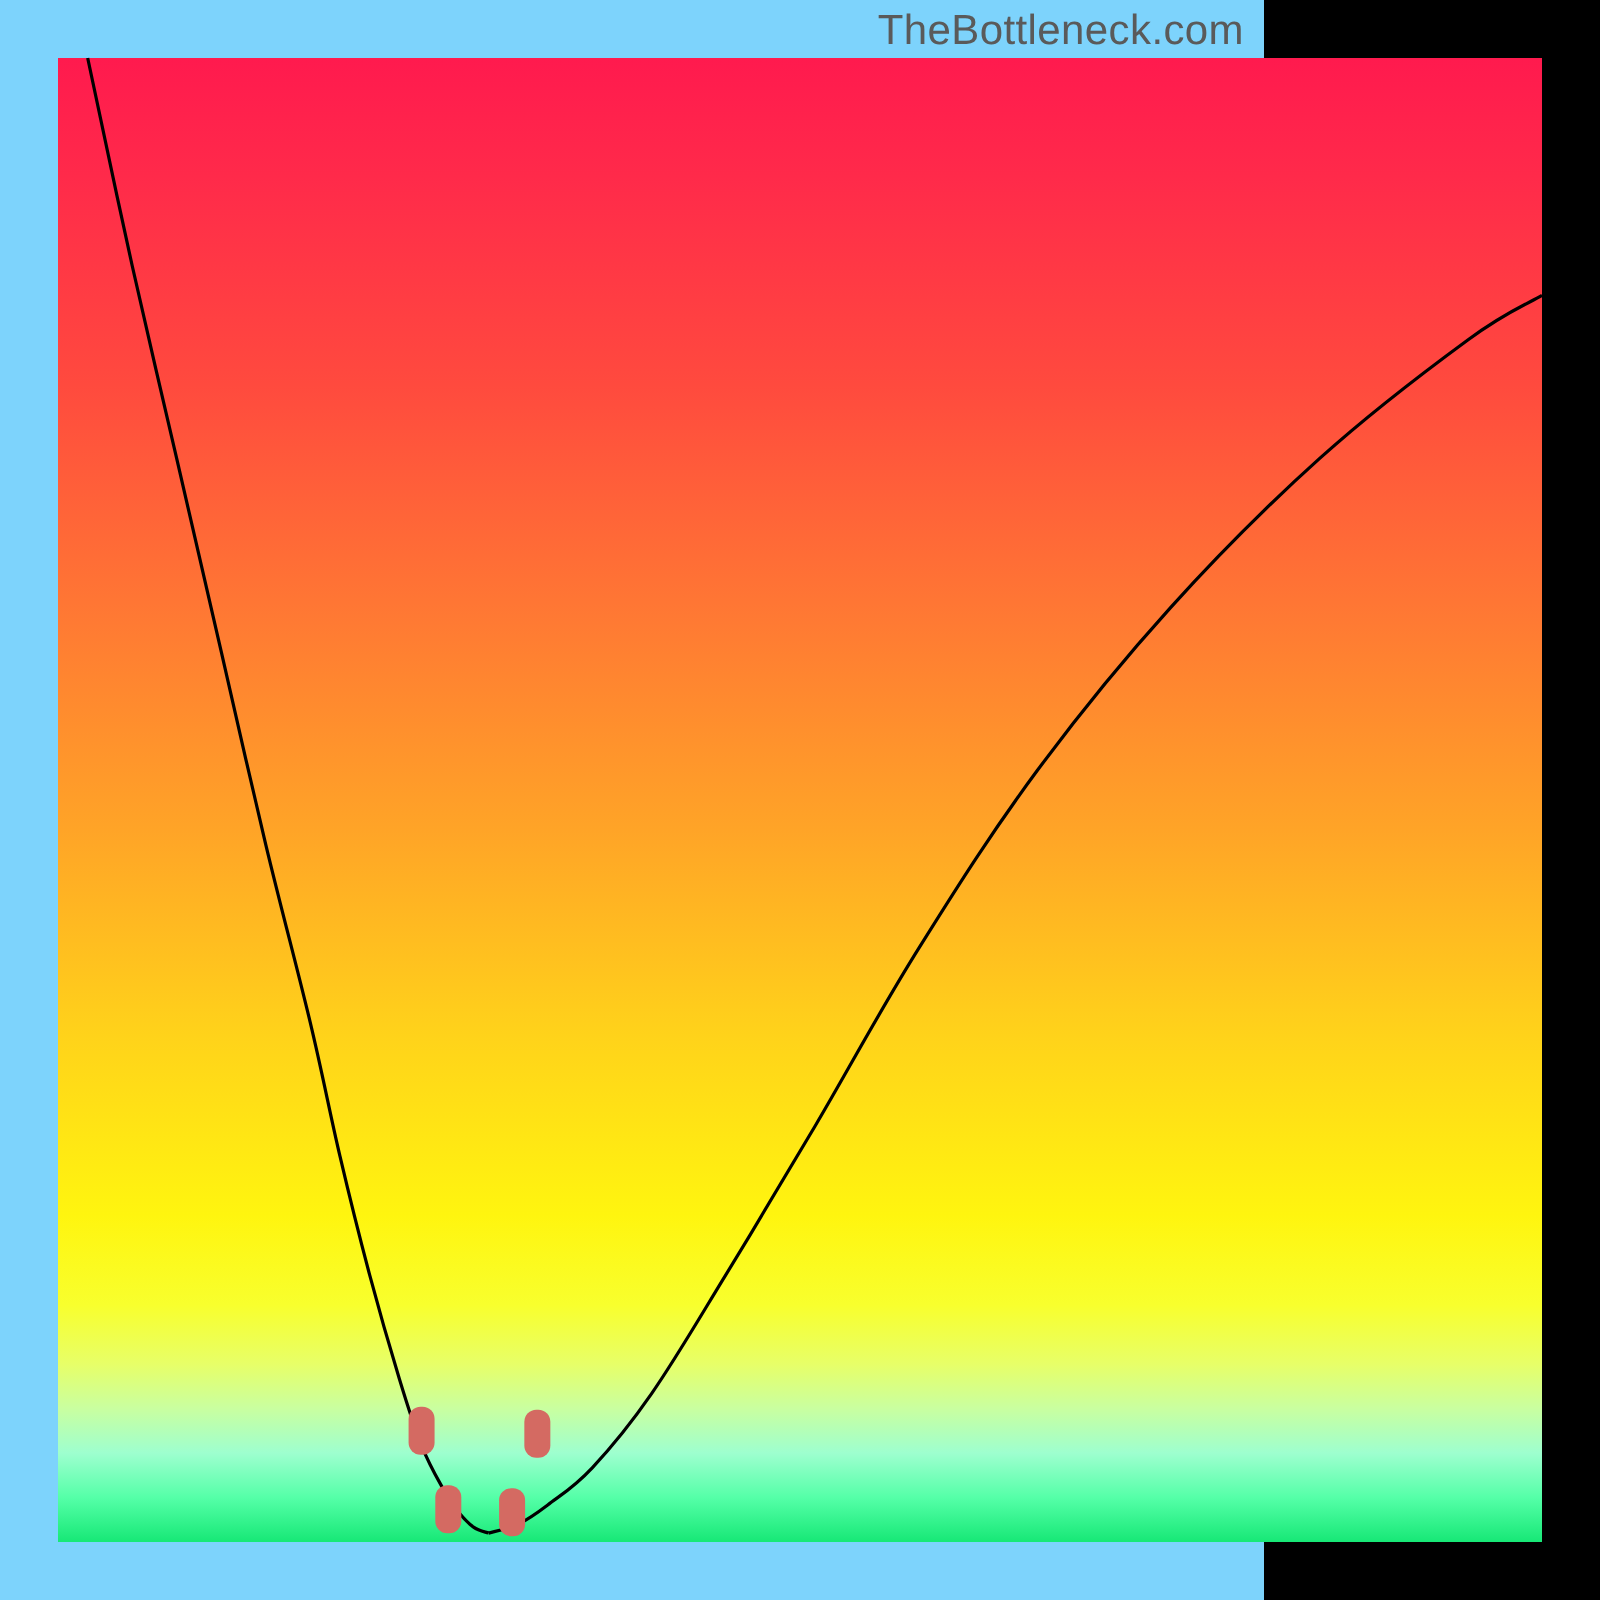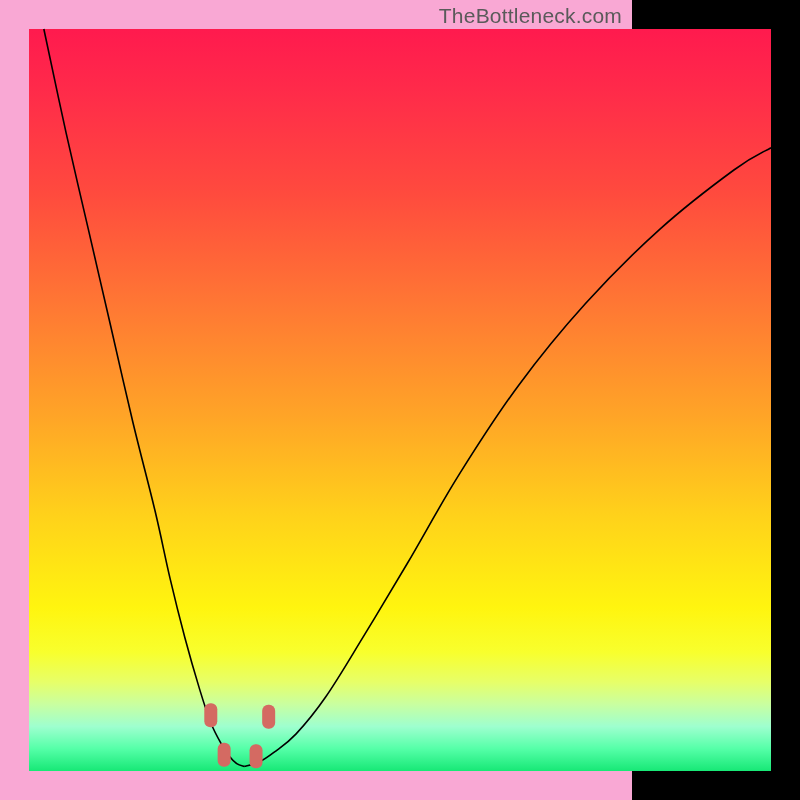--- a/index.html
+++ b/index.html
@@ -10,21 +10,21 @@
     overflow: hidden;
     background: #000;
     font-family: Arial, Helvetica, sans-serif;
   }
   .frame {
     position: absolute;
     left: 0;
     top: 0;
     width: 632px;
     height: 800px;
-    background: #f9a8d4;
+    background: #7dd3fc;
   }
   .plot {
     position: absolute;
     left: 29px;
     top: 29px;
     width: 742px;
     height: 742px;
     background: linear-gradient(to bottom,
       #ff1a4e 0%,
       #ff2a4a 8%,

